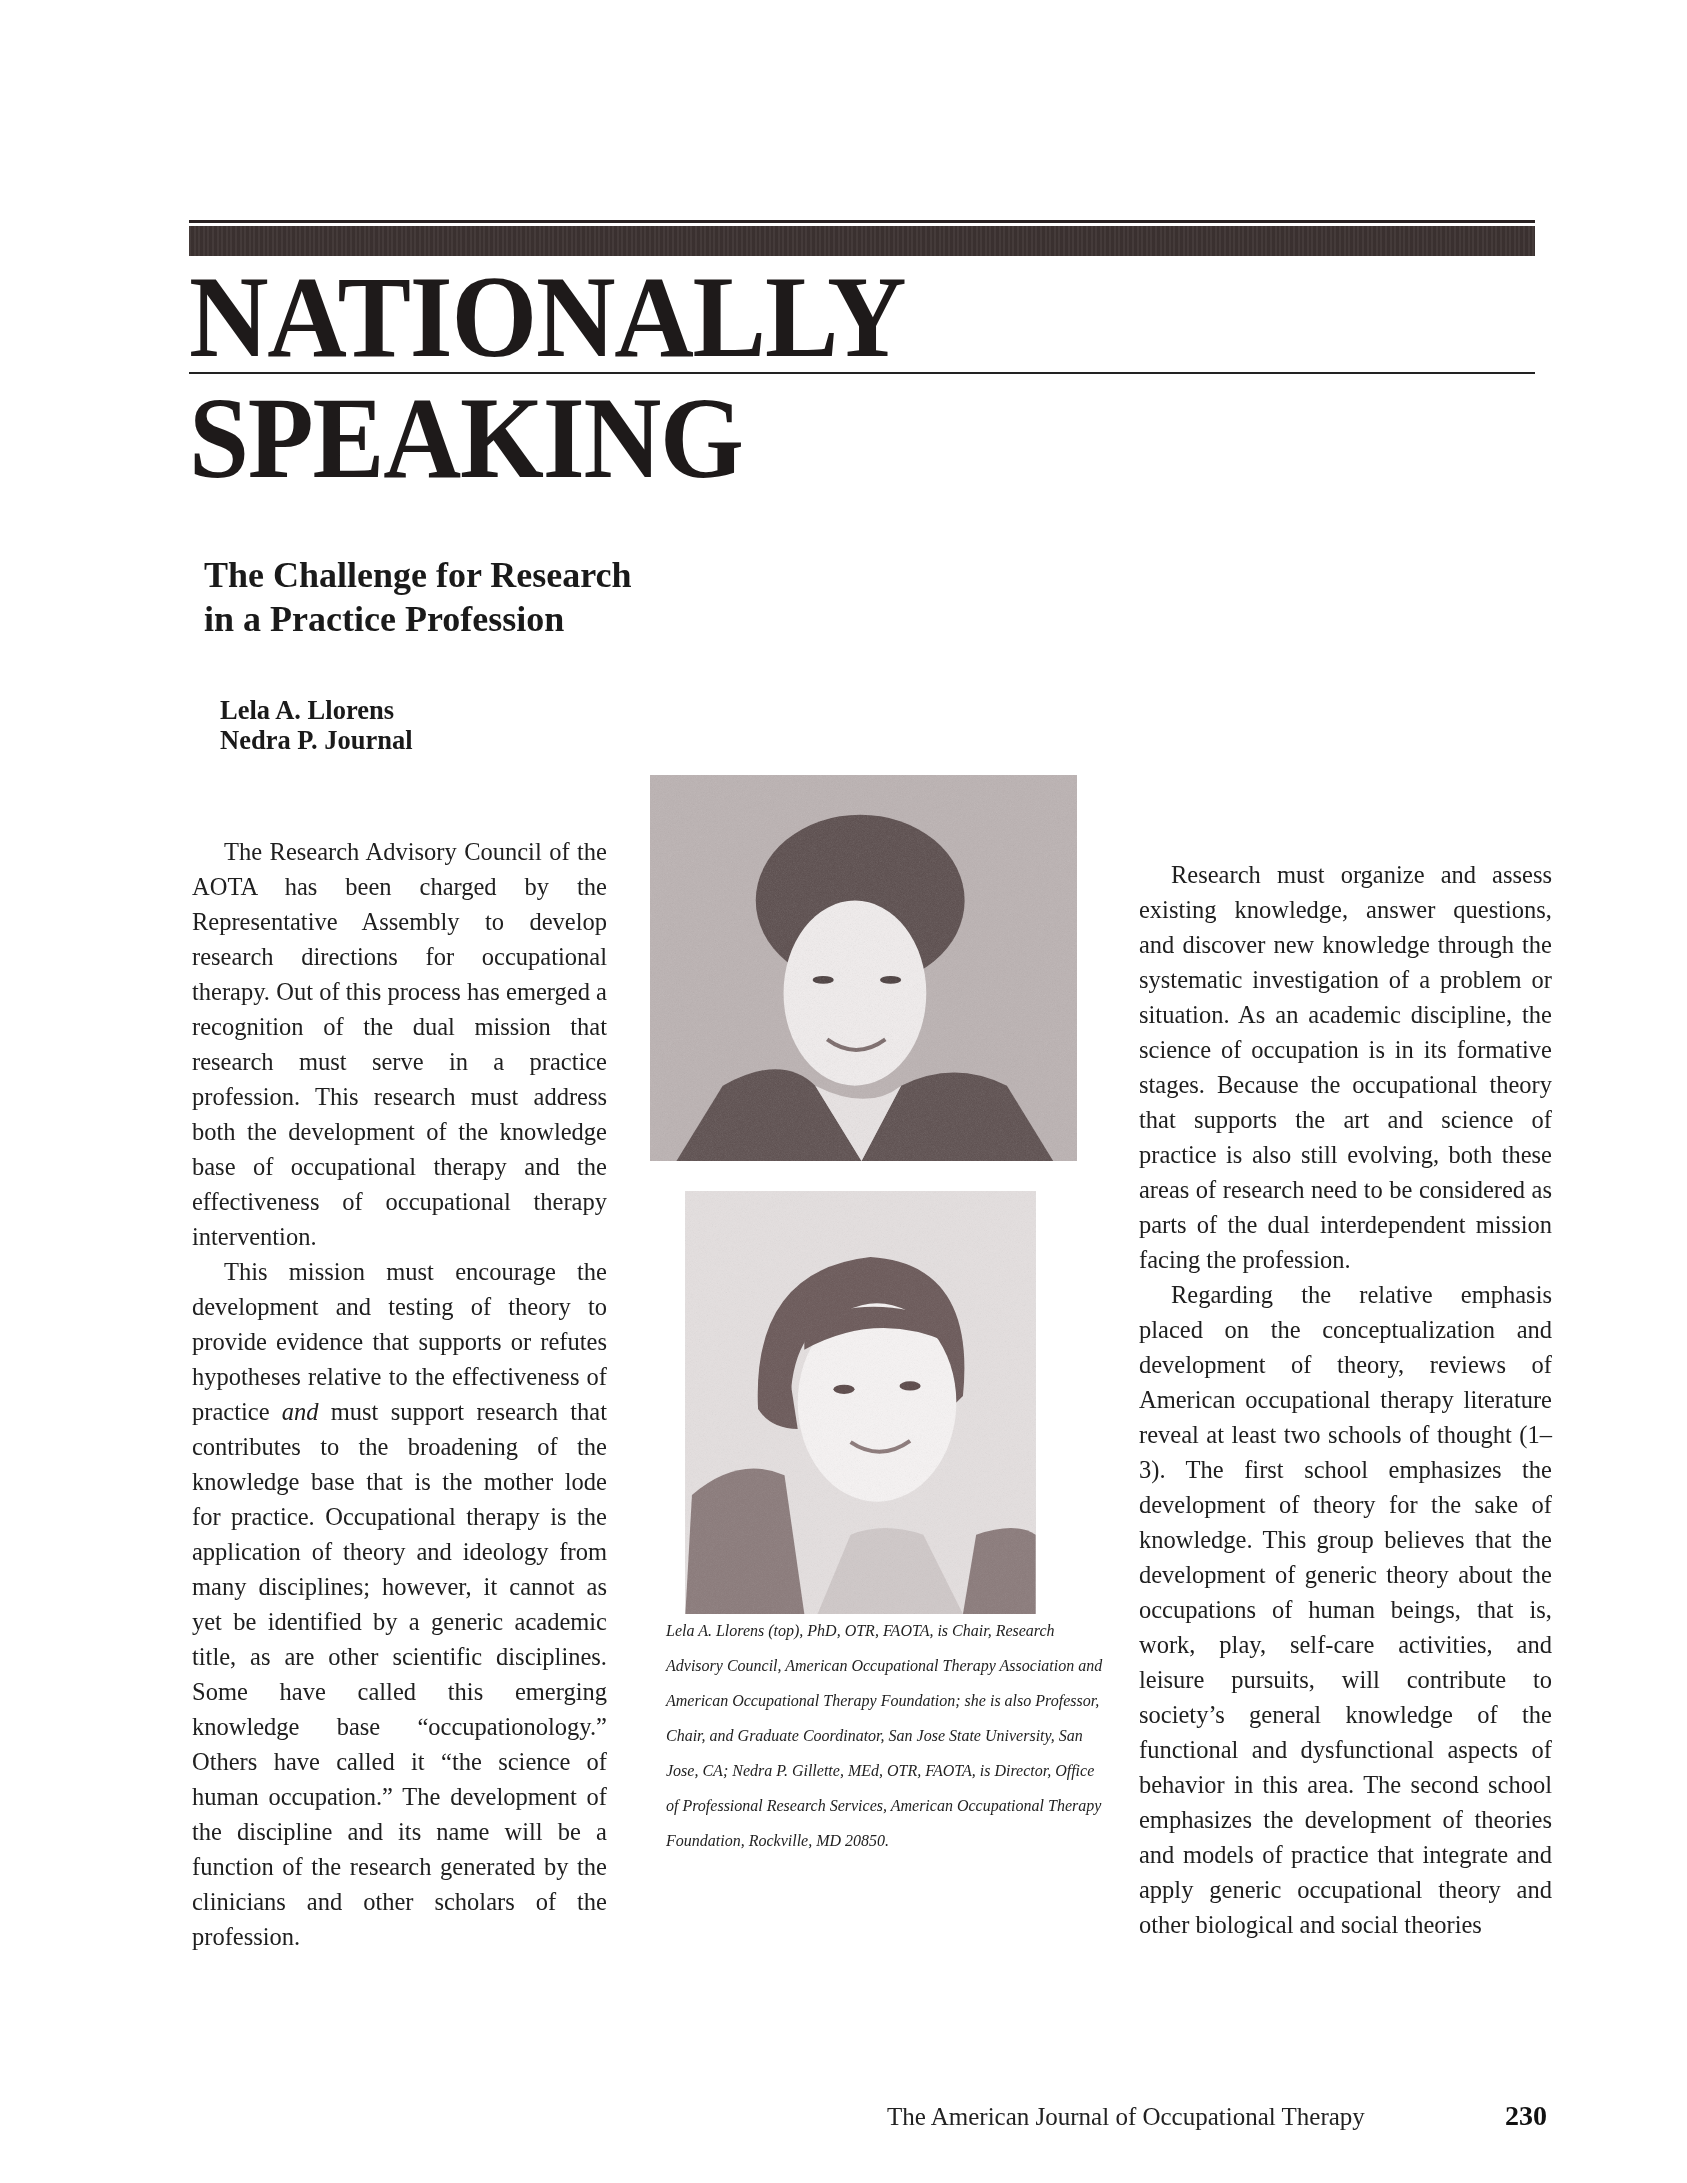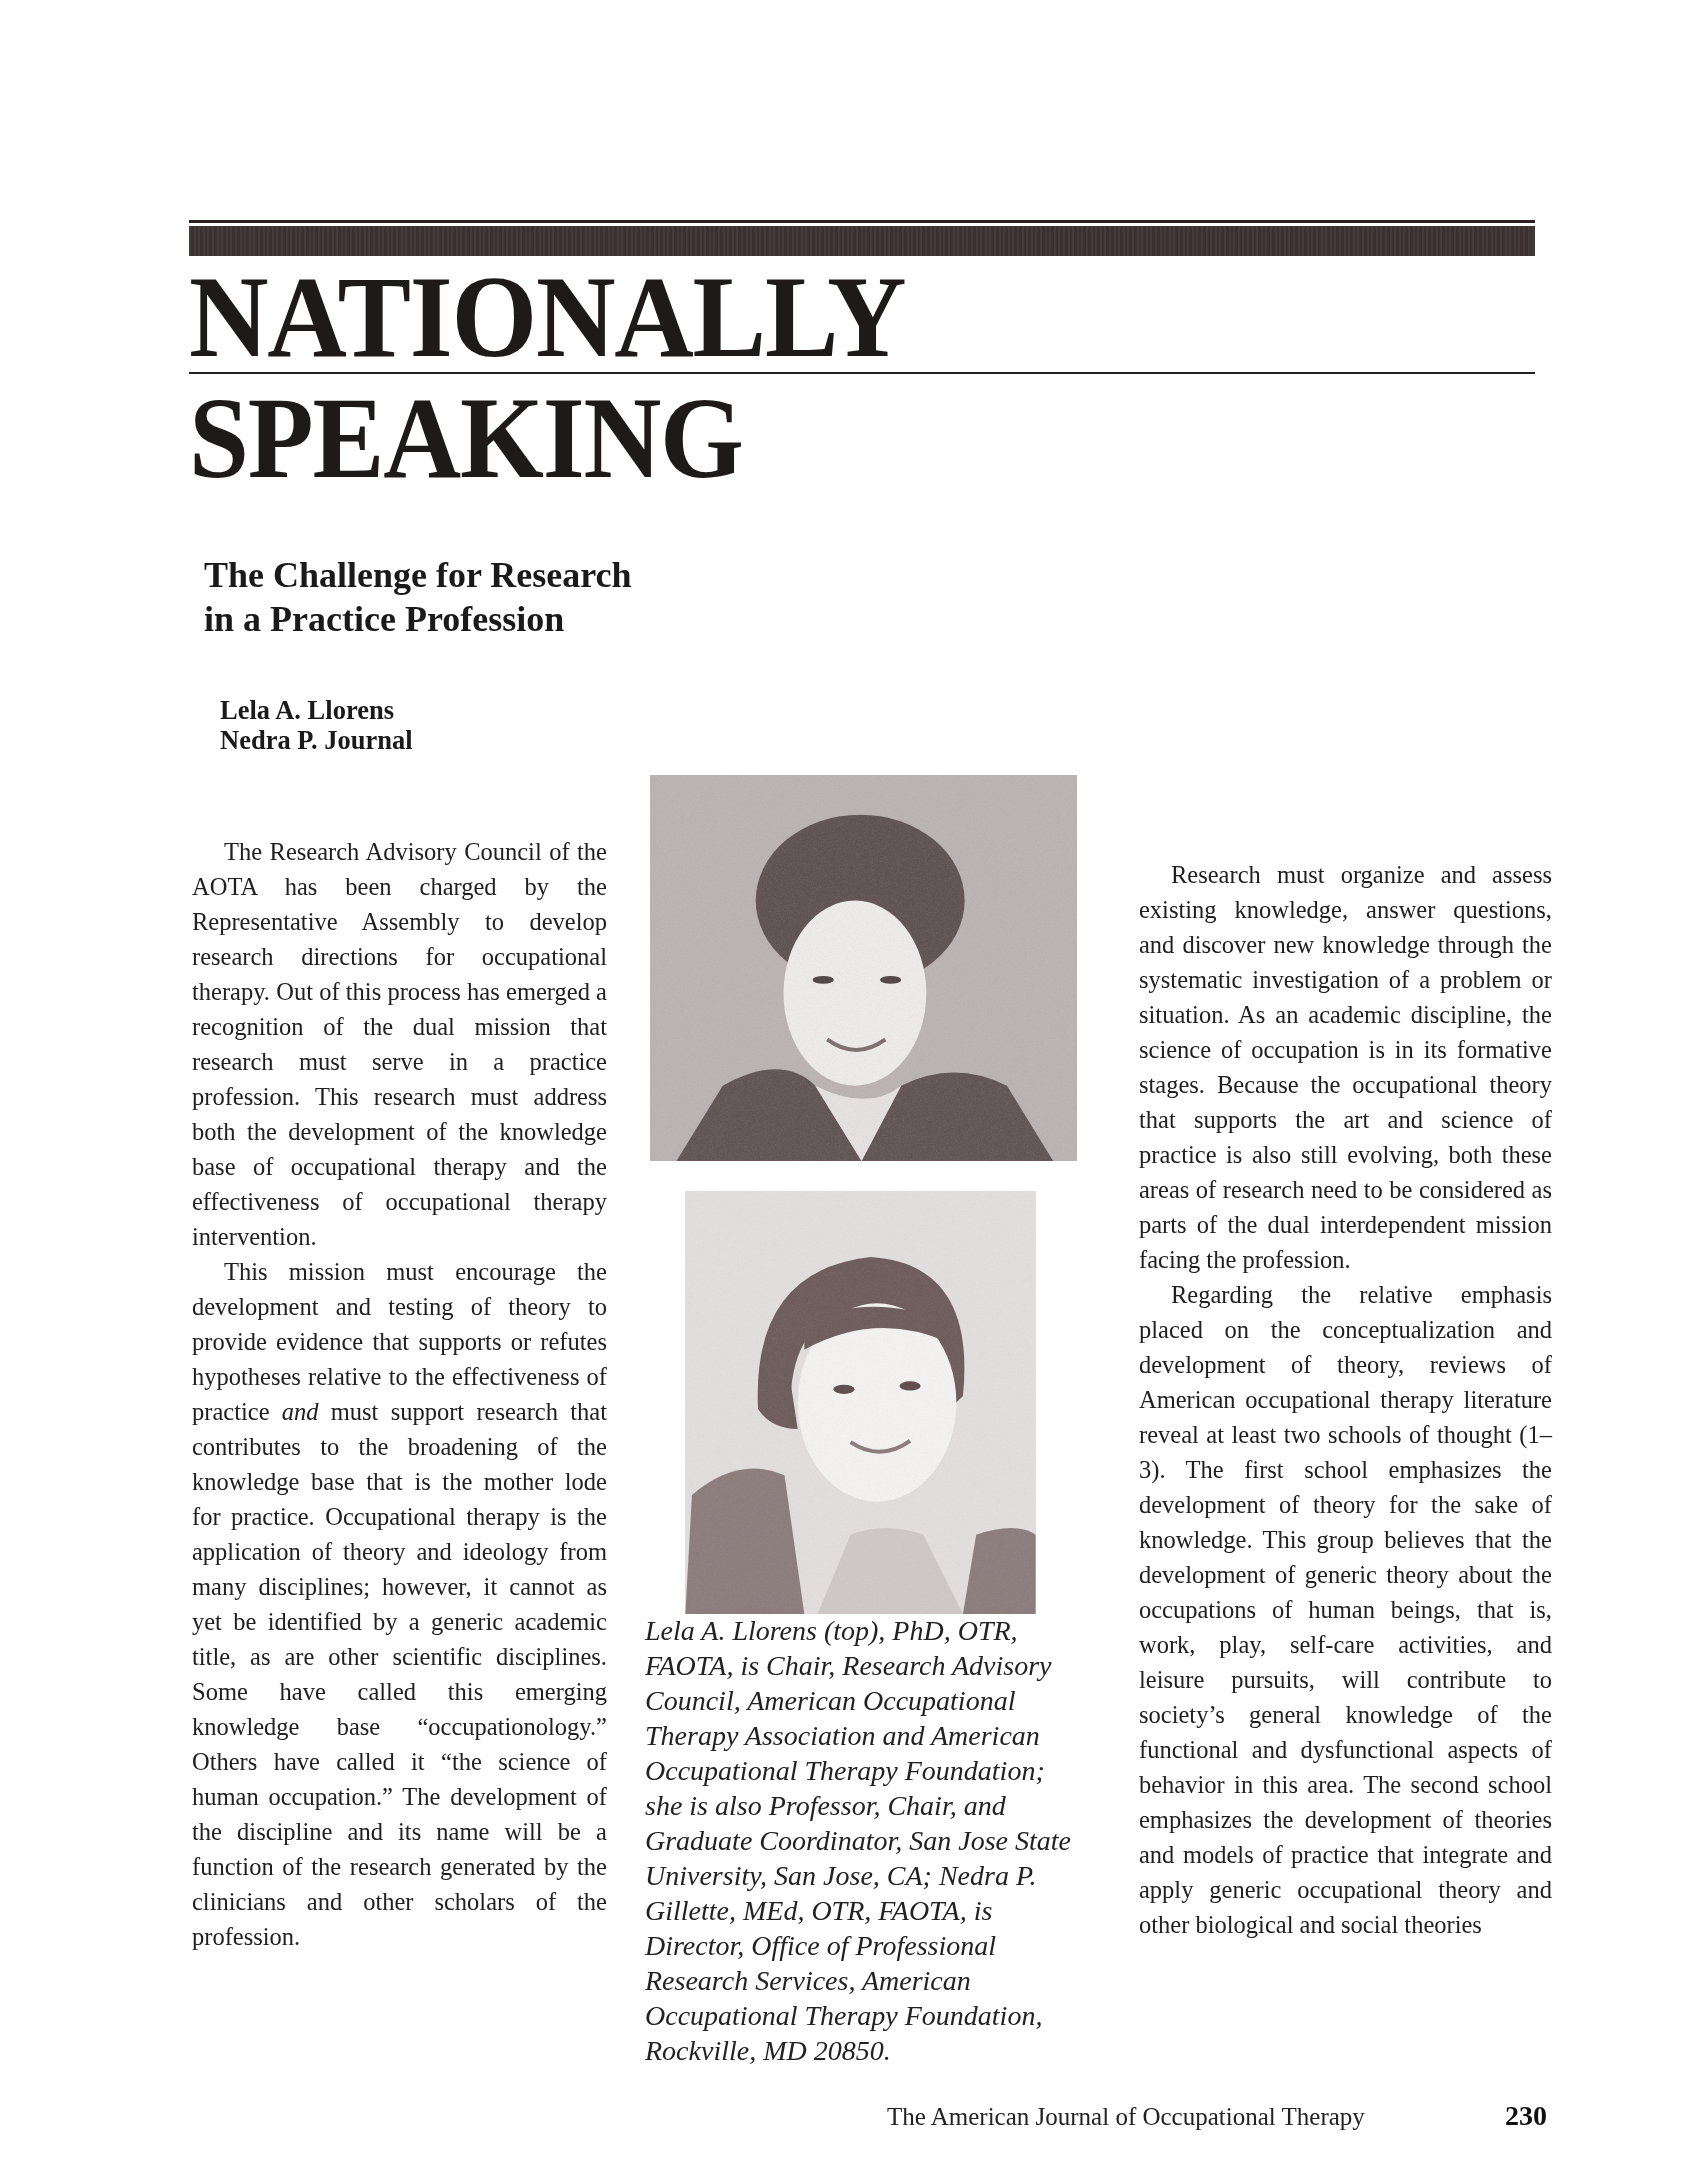--- a/index.html
+++ b/index.html
@@ -19,21 +19,21 @@
 
   
   .title { left:192px; top:541px; width:463px; font-size:36px; line-height:44px; font-weight:bold; color:#1a1a1a; }
   .authors { left:192px; top:695px; font-size:26.5px; line-height:30px; font-weight:bold;margin-left:28px; }
 
   
   .col { font-size:24.5px; line-height:35px; text-align:justify; color:#202020; }
   .col p { margin:0; text-indent:32px; }
   .col-left { left:192px; top:834px; width:415px; }
   .col-right { left:1123px; top:857px; width:413px;margin-left:16px; }
-  .caption { left:645px; top:1613px; width:437px; font-size:28px; line-height:35px; font-style:italic; color:#222; }
+  .caption { left:666px; top:1613px; width:437px; font-size:16px; line-height:35px; font-style:italic; color:#222; }
 
   
   .photo { background:#bcb3b3; overflow:hidden; }
   .photo-top { left:650px; top:775px; width:427px; height:386px; }
   .photo-bottom { left:685px; top:1191px; width:351px; height:423px; background:#e6e1e1; }
 
   
   .footer-journal { left:887px; top:2103px; font-size:25px; color:#222; white-space:nowrap; }
   .page-number { left:1505px; top:2100px; font-size:28px; font-weight:bold; color:#111; }
 </style>

